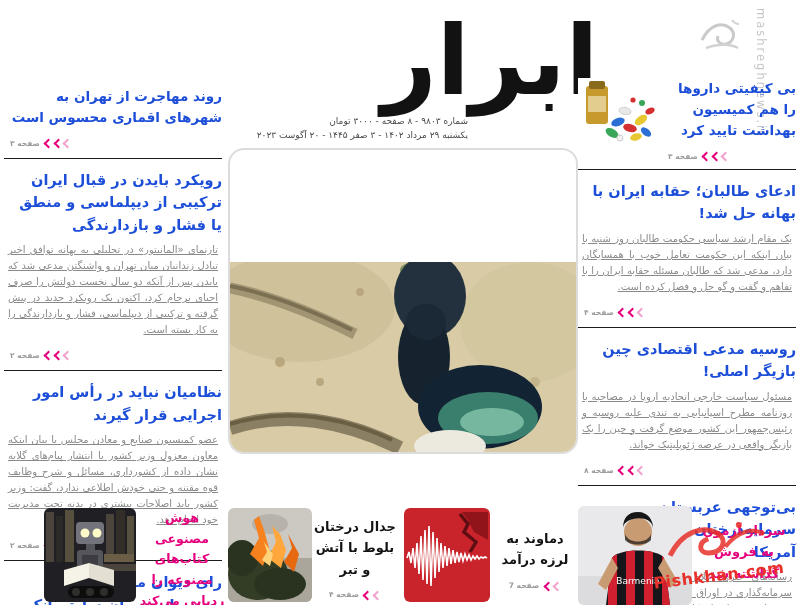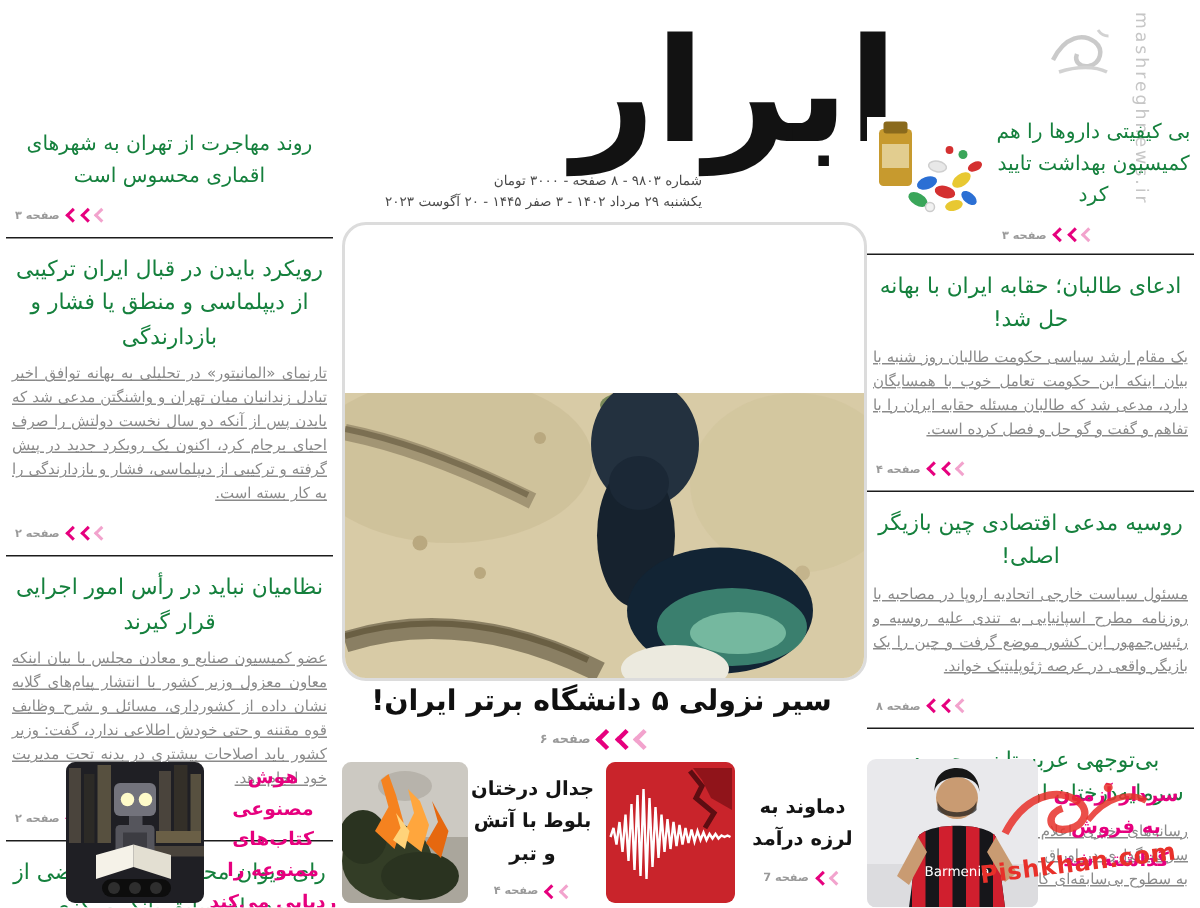--- a/index.html
+++ b/index.html
@@ -10,21 +10,21 @@
   .masthead-title{position:absolute;left:330px;top:-14px;width:320px;height:150px;
     font-size:96px;font-weight:bold;color:#121212;text-align:center;line-height:150px;letter-spacing:-2px;}
   .issue-block{position:absolute;left:256px;top:114px;width:212px;text-align:right;
     font-size:9px;color:#4a4a4a;line-height:1.6;}
 
   
   .col{position:absolute;top:70px;width:222px;}
   .col-left{left:2px;}
   .col-right{left:576px;}
   .story{padding:6px 2px 4px 2px;}
-  .story h3{margin:0;font-weight:normal;color:#15803d;font-size:14.5px;line-height:1.55;text-align:center;}
+  .story h3{margin:0;font-weight:bold;color:#1d4ed8;font-size:14.5px;line-height:1.55;text-align:right;}
   .story h3.sm{font-size:13.5px;}
   .story p{margin:6px 4px 2px 4px;color:#8a8a8a;font-size:10px;line-height:1.6;text-align:justify;text-decoration:underline;}
   .divider{border-top:1.2px solid #1c1c1c;margin:4px 2px;}
   .marker-row{text-align:left;padding:3px 8px 0 6px;font-weight:bold;}
   .marker{display:inline-flex;direction:ltr;align-items:center;gap:2.5px;}
   .marker .pg{font-size:7.5px;color:#9a9a9a;margin-right:3px;}
   .chev{width:5px;height:5px;border-left:2.6px solid #e6007e;border-bottom:2.6px solid #e6007e;
     transform:rotate(45deg);display:inline-block;}
   .chev.lite{border-color:#f2a3cd;}
   .marker.big .chev{width:7px;height:7px;border-width:3.4px;}
@@ -212,29 +212,20 @@
       <ellipse cx="200" cy="34" rx="36" ry="42" fill="#23313f"></ellipse>
       <ellipse cx="194" cy="95" rx="26" ry="48" fill="#16222e"></ellipse>
       <ellipse cx="250" cy="145" rx="62" ry="42" fill="#122434"></ellipse>
       <ellipse cx="258" cy="156" rx="50" ry="26" fill="#3f8a74" opacity=".9"></ellipse>
       <ellipse cx="262" cy="160" rx="32" ry="14" fill="#7cbfa4" opacity=".9"></ellipse>
       <ellipse cx="220" cy="184" rx="36" ry="16" fill="#eceadf"></ellipse>
       <ellipse cx="196" cy="60" rx="20" ry="18" fill="#1b2836"></ellipse>
     </svg>
   </div>
 
-  <div class="strip-headline">
-    <span>سیر نزولی ۵ دانشگاه برتر ایران!</span>
-    <span class="marker big" style="margin-right:8px;">
-      <span class="pg">صفحه ۶</span>
-      <span class="chev"></span>
-        <span class="chev"></span>
-        <span class="chev lite"></span>
-    </span>
-  </div>
 
   <svg class="thumb" style="left:44px;top:508px;" width="92" height="94" viewBox="0 0 92 94">
     <rect width="92" height="94" fill="#1f1f24"></rect>
     <rect x="2" y="4" width="8" height="50" fill="#4a443c"></rect>
       <rect x="12" y="8" width="7" height="46" fill="#2c2a26"></rect>
     <rect x="21" y="2" width="9" height="52" fill="#57503f"></rect>
       <rect x="62" y="6" width="8" height="48" fill="#4a443c"></rect>
     <rect x="72" y="2" width="9" height="52" fill="#332f28"></rect>
       <rect x="83" y="8" width="7" height="46" fill="#57503f"></rect>
     <rect x="60" y="46" width="30" height="8" fill="#6a5f46"></rect>

